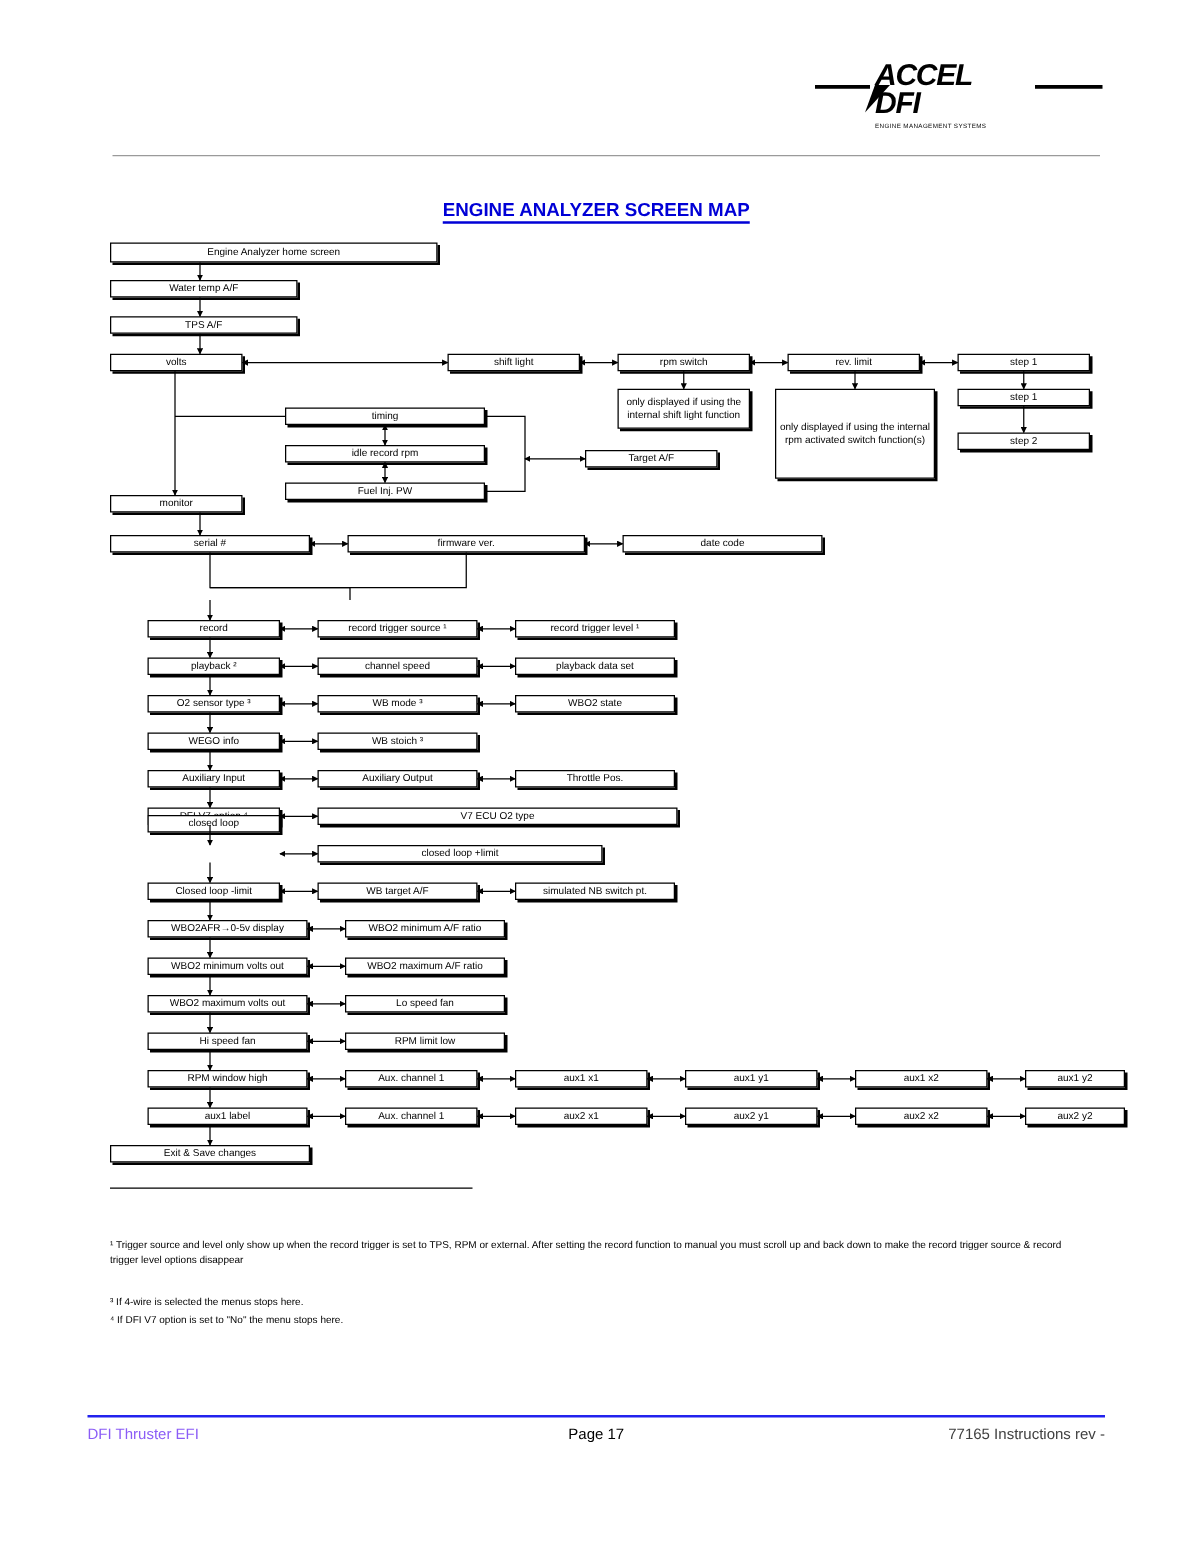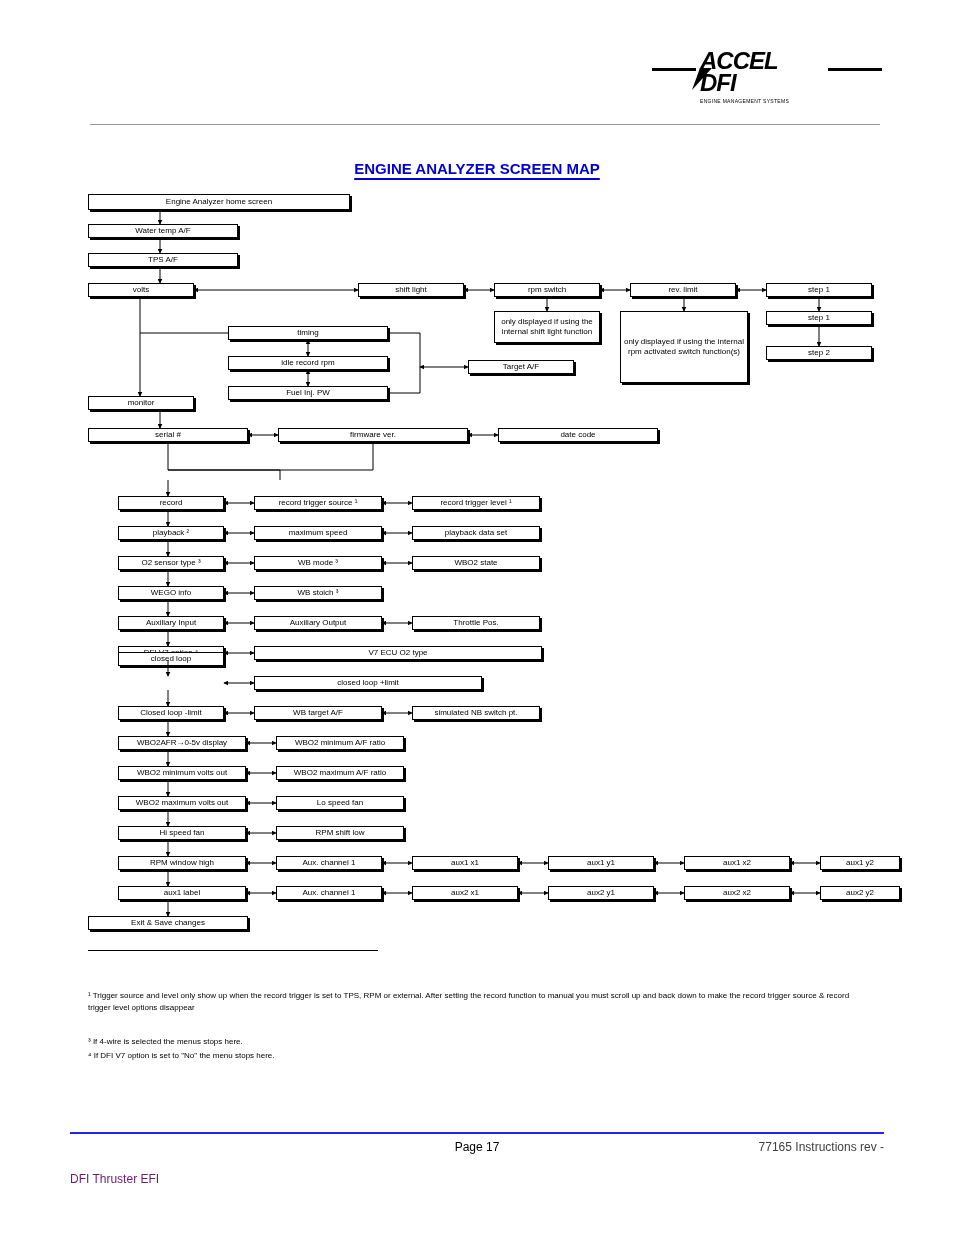--- a/index.html
+++ b/index.html
@@ -79,21 +79,21 @@
   .fn {
     position:absolute; left:88px; font-size:8px; line-height:12px;
     width:780px;
     margin-top:32px;
   }
 
   
   .hr-blue {
     position:absolute; left:70px; top:1132px; width:814px; height:2px; background:#2222ee;
   }
-  .foot-l { position:absolute; left:70px; top:1172px; font-size:12px; color:#701a75;text-align:right;}
+  .foot-l { position:absolute; left:70px; top:1140px; font-size:12px; color:#8b5cf6;text-align:right;}
   .foot-c { position:absolute; left:0; top:1140px; width:954px; text-align:center; font-size:12px; }
   .foot-r { position:absolute; right:70px; top:1140px; font-size:12px; color:#404040;}
 
 </style>
 </head>
 <body>
 <div class="page">
 
 <div class="logo-wrap">
   <div class="logo-line-l"></div>
@@ -133,21 +133,21 @@
 
 <div class="box" style="left:88px; top:428px; width:160px; height:14px">serial #</div>
 <div class="box" style="left:278px; top:428px; width:190px; height:14px">firmware ver.</div>
 <div class="box" style="left:498px; top:428px; width:160px; height:14px">date code</div>
 
 <div class="box" style="left:118px; top:496px; width:106px; height:14px">record</div>
 <div class="box" style="left:254px; top:496px; width:128px; height:14px">record trigger source ¹</div>
 <div class="box" style="left:412px; top:496px; width:128px; height:14px">record trigger level ¹</div>
 
 <div class="box" style="left:118px; top:526px; width:106px; height:14px">playback ²</div>
-<div class="box" style="left:254px; top:526px; width:128px; height:14px">maximum speed</div>
+<div class="box" style="left:254px; top:526px; width:128px; height:14px">channel speed</div>
 <div class="box" style="left:412px; top:526px; width:128px; height:14px">playback data set</div>
 
 <div class="box" style="left:118px; top:556px; width:106px; height:14px">O2 sensor type ³</div>
 <div class="box" style="left:254px; top:556px; width:128px; height:14px">WB mode ³</div>
 <div class="box" style="left:412px; top:556px; width:128px; height:14px">WBO2 state</div>
 
 <div class="box" style="left:118px; top:586px; width:106px; height:14px">WEGO info</div>
 <div class="box" style="left:254px; top:586px; width:128px; height:14px">WB stoich ³</div>
 
 <div class="box" style="left:118px; top:616px; width:106px; height:14px">Auxiliary Input</div>
@@ -164,21 +164,21 @@
 <div class="box" style="left:254px; top:706px; width:128px; height:14px">WB target A/F</div>
 <div class="box" style="left:412px; top:706px; width:128px; height:14px">simulated NB switch pt.</div>
 
 <div class="box" style="left:118px; top:736px; width:128px; height:14px">WBO2AFR→0-5v display</div>
 <div class="box" style="left:276px; top:736px; width:128px; height:14px">WBO2 minimum A/F ratio</div>
 <div class="box" style="left:118px; top:766px; width:128px; height:14px">WBO2 minimum volts out</div>
 <div class="box" style="left:276px; top:766px; width:128px; height:14px">WBO2 maximum A/F ratio</div>
 <div class="box" style="left:118px; top:796px; width:128px; height:14px">WBO2 maximum volts out</div>
 <div class="box" style="left:276px; top:796px; width:128px; height:14px">Lo speed fan</div>
 <div class="box" style="left:118px; top:826px; width:128px; height:14px">Hi speed fan</div>
-<div class="box" style="left:276px; top:826px; width:128px; height:14px">RPM shift low</div>
+<div class="box" style="left:276px; top:826px; width:128px; height:14px">RPM limit low</div>
 
 <div class="box" style="left:118px; top:856px; width:128px; height:14px">RPM window high</div>
 <div class="box" style="left:276px; top:856px; width:106px; height:14px">Aux. channel 1</div>
 <div class="box" style="left:412px; top:856px; width:106px; height:14px">aux1 x1</div>
 <div class="box" style="left:548px; top:856px; width:106px; height:14px">aux1 y1</div>
 <div class="box" style="left:684px; top:856px; width:106px; height:14px">aux1 x2</div>
 <div class="box" style="left:820px; top:856px; width:80px; height:14px">aux1 y2</div>
 
 <div class="box" style="left:118px; top:886px; width:128px; height:14px">aux1 label</div>
 <div class="box" style="left:276px; top:886px; width:106px; height:14px">Aux. channel 1</div>

